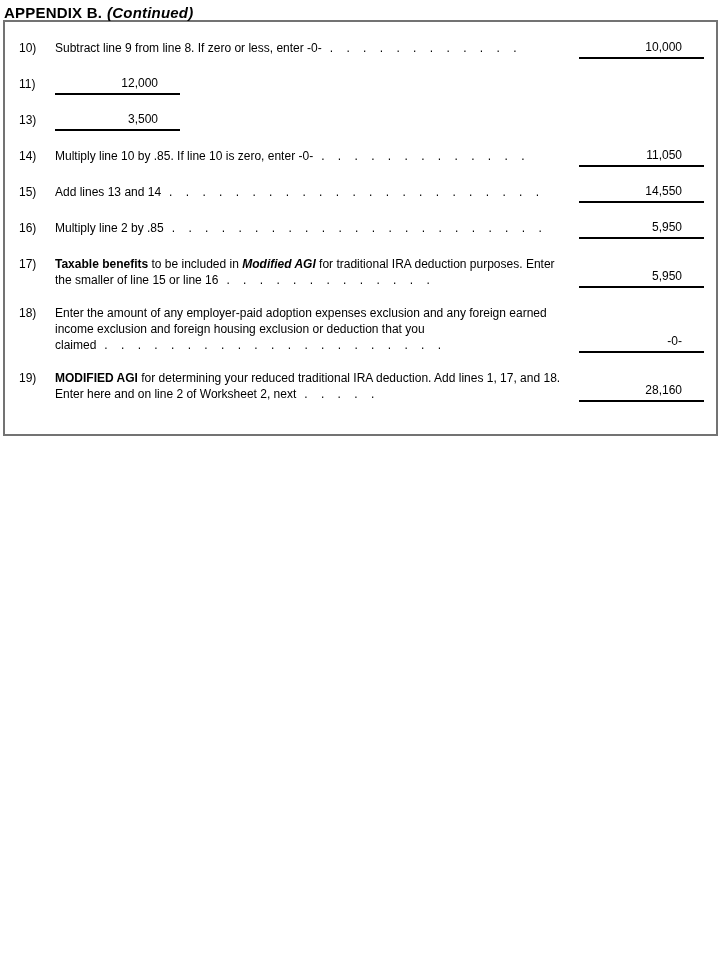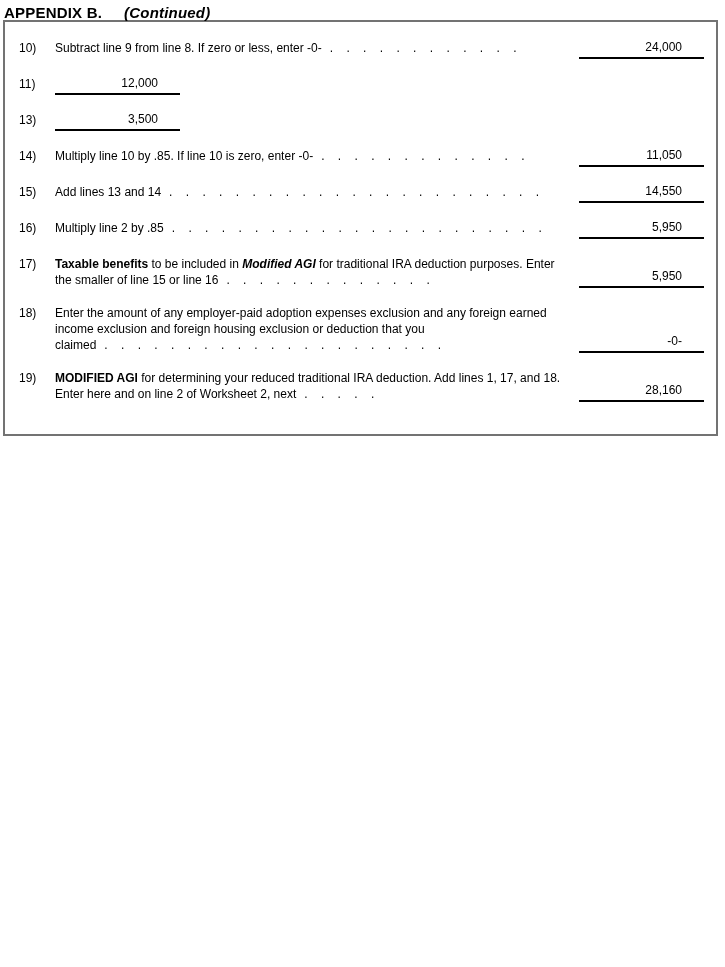--- a/index.html
+++ b/index.html
@@ -13,21 +13,21 @@
   }
   .page { width: 725px; height: 967px; position: relative; }
   .title {
     padding: 4px 0 0 4px;
     font-size: 15px;
     font-weight: bold;
     letter-spacing: 0.2px;
     height: 20px;
     white-space: nowrap;
   }
-  .title .t-cont { font-style: italic; margin-left: 22px; }
+  .title .t-cont { font-style: italic; margin-left: 5px; }
   .box {
     margin: 0 7px 0 3px;
     border: 2px solid #737373;
     padding: 18px 12px 24px 14px;
   }
   .row { display: flex; margin-bottom: 17px; }
   .row:last-child { margin-bottom: 8px; }
   .num {
     flex: none;
     width: 36px;
@@ -68,21 +68,21 @@
 
   <div class="title">
     <span class="t-main">APPENDIX B.</span><span class="t-cont">(Continued)</span>
   </div>
 
   <div class="box">
 
     <div class="row">
       <div class="num">10)</div>
       <div class="text single"><span>Subtract line 9 from line 8. If zero or less, enter -0-</span><span class="dots">. . . . . . . . . . . .</span></div>
-      <div class="val"><span>24,000</span></div>
+      <div class="val"><span>10,000</span></div>
     </div>
 
     <div class="row">
       <div class="num">11)</div>
       <div class="val"><span>12,000</span></div>
     </div>
 
 
     <div class="row">
       <div class="num">13)</div>

